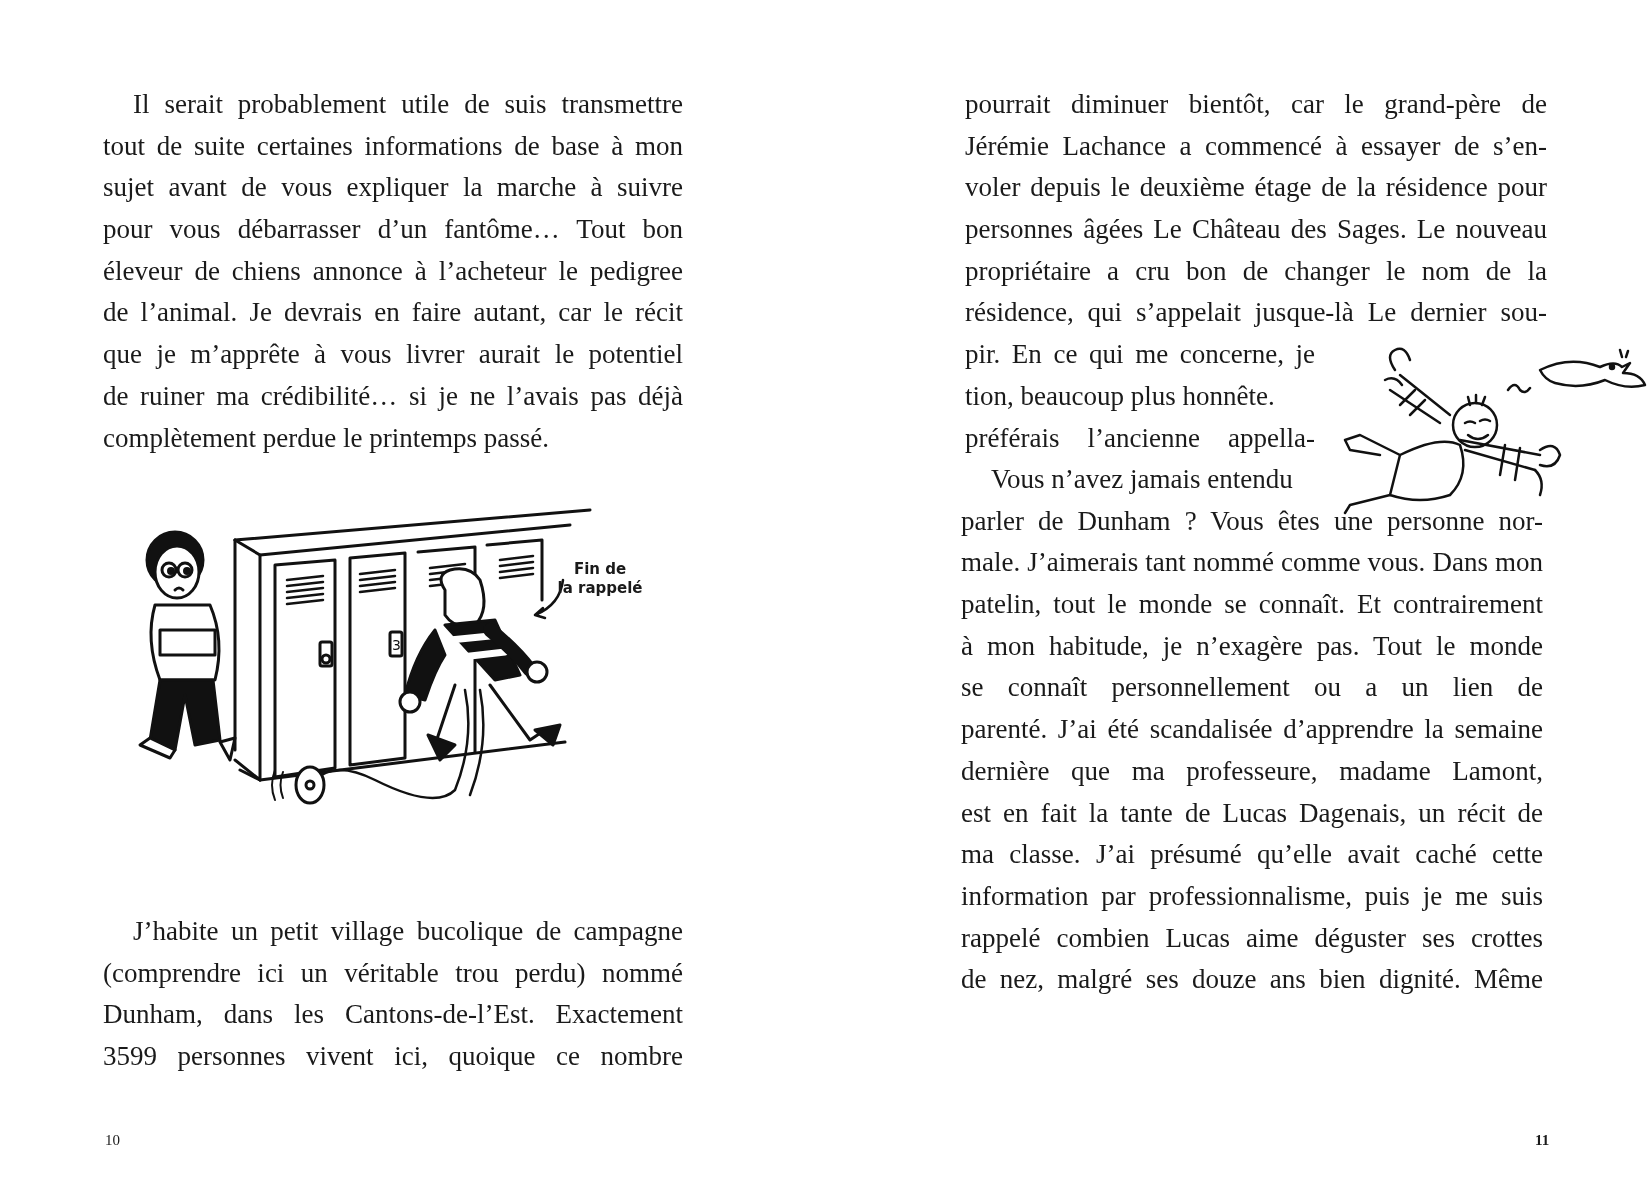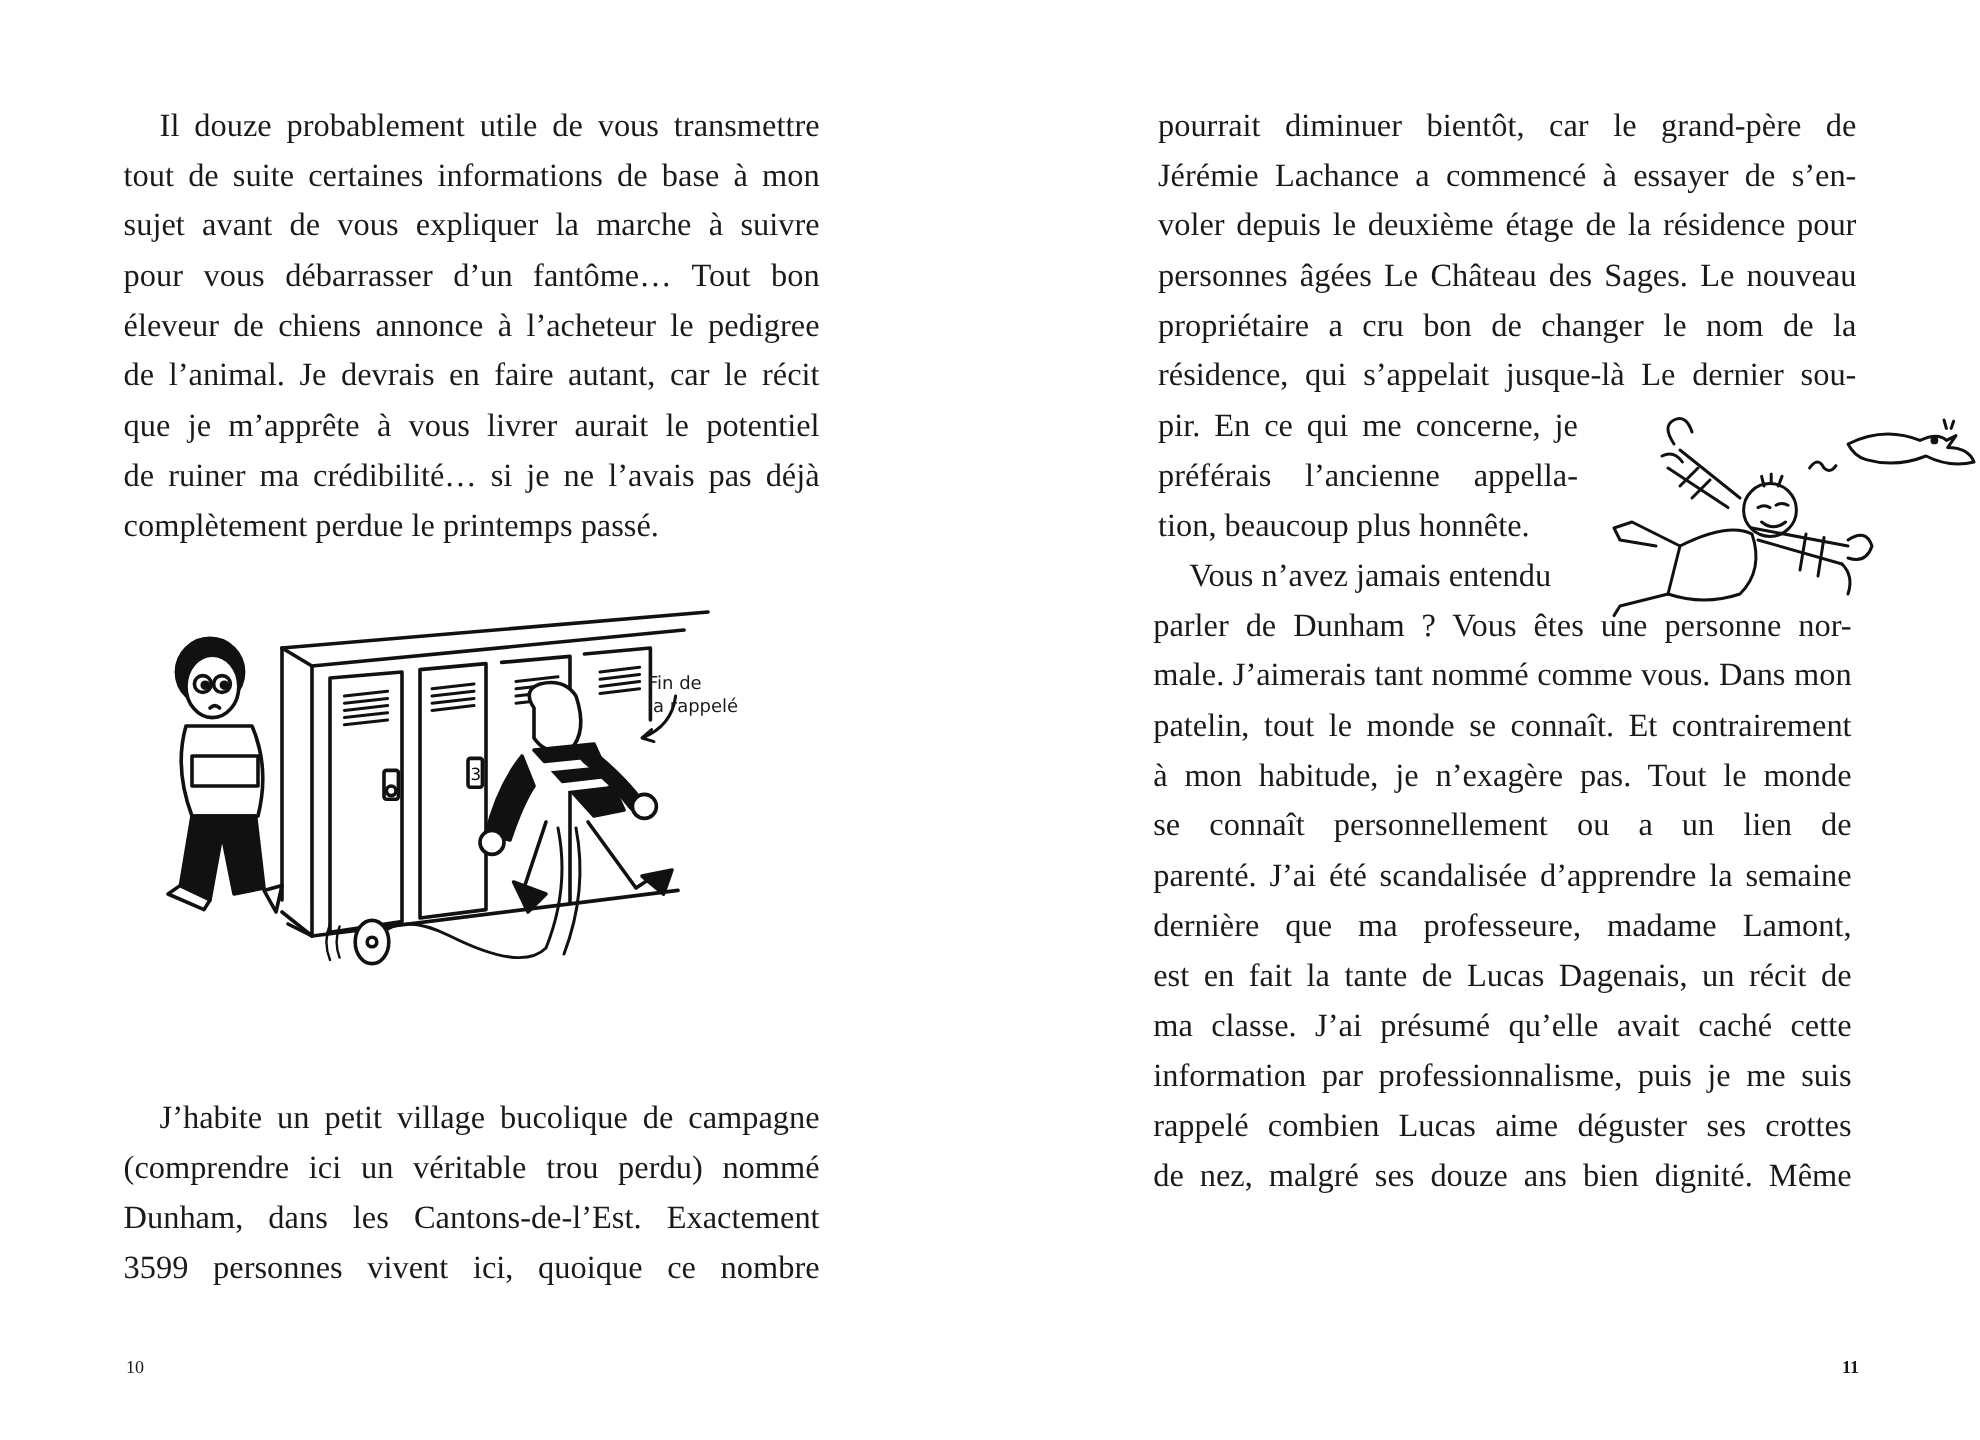--- a/index.html
+++ b/index.html
@@ -8,28 +8,28 @@
   .page { position:absolute; top:0; height:1200px; }
   #page-left { left:0; width:825px; }
   #page-right { left:825px; width:825px; }
   .col { position:absolute; width:580px; font-size:27px; line-height:41.7px; }
   .line { display:block; white-space:nowrap; text-align:justify; text-align-last:justify; height:41.7px; }
   .line.last { text-align-last:left; }
   .line.indent { text-indent:30px; }
   .line.short { width:350px; }
   .page-number { position:absolute; top:1132px; font-size:15px; }
   .illus { position:absolute; }
-  .handwritten { font-family:"DejaVu Sans",sans-serif; font-size:15px; font-weight:400; line-height:19px; text-align:left; }
+  .handwritten { font-family:"DejaVu Sans",sans-serif; font-size:15px; font-weight:700; line-height:19px; text-align:center; }
 </style>
 </head>
 <body>
 
 <div class="page" id="page-left">
   <div class="col" style="left:103px; top:84px;">
-    <span class="line indent">Il douze probablement utile de vous transmettre</span>
+    <span class="line indent">Il serait probablement utile de suis transmettre</span>
     <span class="line">tout de suite certaines informations de base à mon</span>
     <span class="line">sujet avant de vous expliquer la marche à suivre</span>
     <span class="line">pour vous débarrasser d’un fantôme… Tout bon</span>
     <span class="line">éleveur de chiens annonce à l’acheteur le pedigree</span>
     <span class="line">de l’animal. Je devrais en faire autant, car le récit</span>
     <span class="line">que je m’apprête à vous livrer aurait le potentiel</span>
     <span class="line">de ruiner ma crédibilité… si je ne l’avais pas déjà</span>
     <span class="line last">complètement perdue le printemps passé.</span>
   </div>
 
@@ -130,22 +130,22 @@
 
 <div class="page" id="page-right">
   <div class="col" style="left:140px; top:84px; width:582px;">
     <span class="line">pourrait diminuer bientôt, car le grand-père de</span>
     <span class="line">Jérémie Lachance a commencé à essayer de s’en-</span>
     <span class="line">voler depuis le deuxième étage de la résidence pour</span>
     <span class="line">personnes âgées Le Château des Sages. Le nouveau</span>
     <span class="line">propriétaire a cru bon de changer le nom de la</span>
     <span class="line">résidence, qui s’appelait jusque-là Le dernier sou-</span>
     <span class="line short">pir. En ce qui me concerne, je</span>
+    <span class="line short last">tion, beaucoup plus honnête.</span>
     <span class="line short">préférais l’ancienne appella-</span>
-    <span class="line short last">tion, beaucoup plus honnête.</span>
   </div>
 
   <svg class="illus" style="left:515px; top:345px;" width="310" height="170" viewBox="0 0 310 170" fill="none" stroke="#111" stroke-width="2.5" stroke-linecap="round" stroke-linejoin="round">
     <g>
       <circle cx="135" cy="80" r="22" fill="#fff"></circle>
       <path d="M125 78 Q130 75 135 78 M140 76 Q145 73 150 76"></path>
       <path d="M128 90 Q138 98 148 90"></path>
       <path d="M130 60 L128 52 M136 58 L136 50 M142 60 L145 52"></path>
       <path d="M60 110 Q100 90 120 100 Q130 130 110 150 Q80 160 50 150 Z" fill="#fff"></path>
       <path d="M60 110 L20 90 L5 95 L10 105 L40 110"></path>

